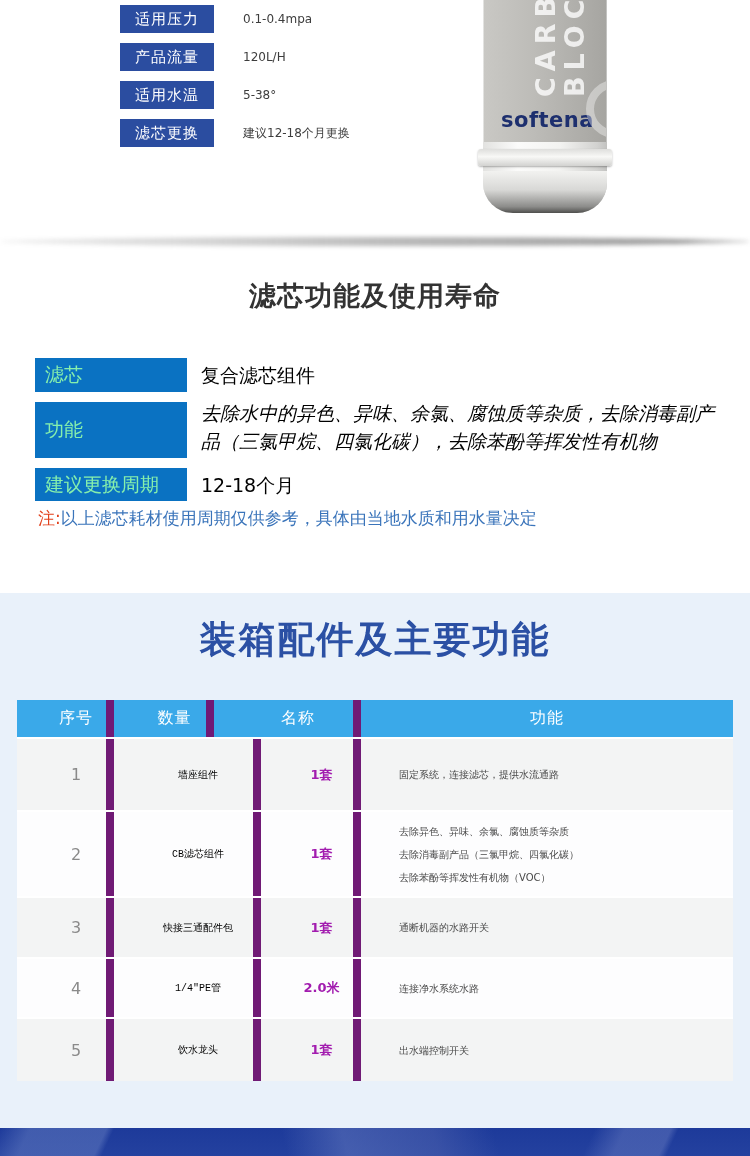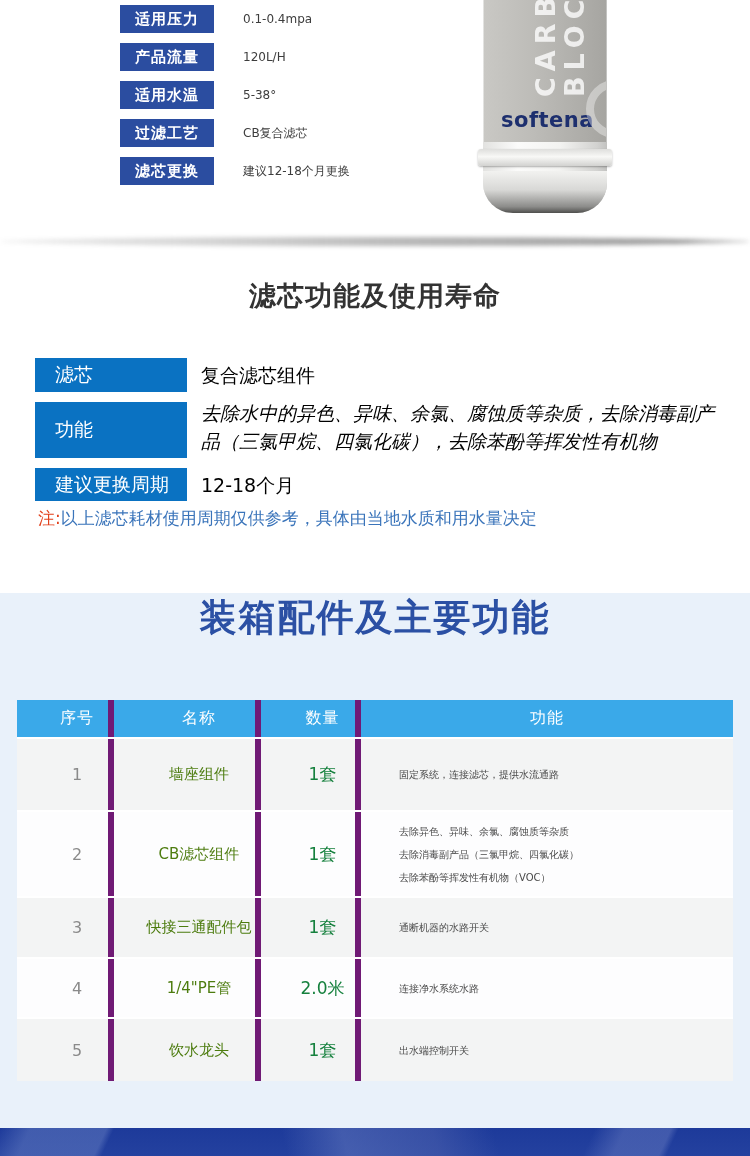--- a/index.html
+++ b/index.html
@@ -4,21 +4,21 @@
 <style>
   html,body { margin:0; padding:0; }
   body { font-family:"DejaVu Sans","Liberation Sans",sans-serif; background:#ffffff; }
   .page { position:relative; width:750px; height:1156px; margin:0 auto; background:#ffffff; overflow:hidden; }
 
   
   .top-section { position:absolute; top:0; left:0; width:750px; height:237px; background:#ffffff; overflow:hidden; }
   .spec-list { position:absolute; left:120px; top:5px; }
   .spec-row { display:flex; align-items:center; height:28px; margin-bottom:10px; }
   .spec-label { width:94px; height:28px; background:#2b4da0; color:#ffffff; font-size:15px;
-                display:flex; align-items:center; justify-content:center; letter-spacing:1px; flex:none;font-weight:bold; }
+                display:flex; align-items:center; justify-content:center; letter-spacing:1px; flex:none; }
   .spec-value { margin-left:29px; font-size:12px; color:#3d3d3d; white-space:nowrap; }
 
   
   .cartridge { position:absolute; left:481px; top:0; width:128px; height:213px; }
   .cart-body { position:absolute; top:0; bottom:0; left:2px; right:2px;
                background:linear-gradient(to right,#e2e2e0,#fbfbfa 28%,#f3f3f1 62%,#d2d2d0 92%,#c2c2c0);
                border-radius:0 0 30px 30px; }
   .cart-bottom { position:absolute; bottom:0; left:2px; right:2px; height:42px;
                  background:linear-gradient(to bottom,#f2f2f0,#d8d8d6 45%,#8c8c8a 85%,#4f4f4d);
                  border-radius:0 0 30px 30px; }
@@ -38,56 +38,56 @@
   
   .divider { position:absolute; top:237px; left:0; width:750px; height:9px; border-radius:50%;
              background:linear-gradient(to right,rgba(110,110,110,0.10),rgba(85,85,85,0.42) 55%,rgba(62,62,62,0.50) 90%,rgba(95,95,95,0.28));
              filter:blur(2px); }
 
   
   .filter-title { position:absolute; top:278px; left:0; width:750px; text-align:center;
                   font-size:27px; font-weight:700; color:#333333; letter-spacing:1px; }
   .f-rows { position:absolute; top:358px; left:35px; width:707px; }
   .f-row { display:flex; align-items:stretch; margin-bottom:10px; }
-  .f-label { width:152px; background:#0a72c2; color:#ffffff; font-size:19px;
-             display:flex; align-items:center; padding-left:20px; box-sizing:border-box; flex:none; }
+  .f-label { width:152px; background:#0a72c2; color:#86efac; font-size:19px;
+             display:flex; align-items:center; padding-left:10px; box-sizing:border-box; flex:none; }
   .f-row-1 .f-label { height:34px; }
   .f-row-2 .f-label { height:56px; }
   .f-row-3 .f-label { height:33px; }
   .f-value { margin-left:14px; font-size:19px; color:#000000; line-height:28px; padding-top:3px; }
   .f-row-2 .f-value { max-width:522px; padding-top:0; margin-top:-3px;font-style:italic; }
   .note { position:absolute; top:507px; left:38px; font-size:17px; }
   .note-prefix { color:#e2401b; }
   .note-text { color:#3a74ba; }
 
   
   .acc-section { position:absolute; top:593px; left:0; width:750px; height:535px; background:#e9f1fa; }
-  .acc-title { margin:0; text-align:center; font-size:37px; font-weight:bold;
+  .acc-title { margin:0; padding-top:22px; text-align:center; font-size:37px; font-weight:bold;
                color:#2b50a4; letter-spacing:2px; }
   .acc-table { position:absolute; top:107px; left:17px; width:716px; }
   .t-row { display:flex; align-items:stretch; }
   .t-head .cell { background:#3aa9e9; color:#ffffff; font-size:16px; letter-spacing:1px; }
   .t-head { height:37px; }
   .cell { display:flex; align-items:center; justify-content:center; box-sizing:border-box; }
   .c1 { width:97px; flex:none; }
   .c2 { width:147px; flex:none; }
   .c3 { width:100px; flex:none; }
   .c4 { flex:1; justify-content:flex-start; padding-left:38px; text-align:left; }
-  .cell:not(.c4) { border-right:6px solid #701a75;padding-left:29px; }
+  .cell:not(.c4) { border-right:8px solid #701a75;padding-left:29px; }
   .t-body .t-row { border-top:2px solid #ffffff; }
   .t-body .t-row:nth-child(odd)  { background:#f3f4f4; }
   .t-body .t-row:nth-child(even) { background:#fdfdfe; }
   .t-body .t-row:nth-child(1) { min-height:71px; }
   .t-body .t-row:nth-child(2) { min-height:84px; }
   .t-body .t-row:nth-child(3) { min-height:59px; }
   .t-body .t-row:nth-child(4) { min-height:58px; }
   .t-body .t-row:nth-child(5) { min-height:62px; }
   .t-body .c1 { color:#8a8a8a; font-size:16px; }
-  .t-body .c2 { color:#4d7c0f; font-size:15px; }
-  .t-body .c3 { color:#15803d; font-size:17px; }
+  .t-body .c2 { color:#000000; font-size:10px;font-family:Liberation Mono, monospace; }
+  .t-body .c3 { color:#a21caf; font-size:13px;font-weight:bold; }
   .t-body .c4 { color:#4a4a4a; font-size:10px; line-height:23px; white-space:pre-line; }
 
   
   .bottom-strip { position:absolute; top:1128px; left:0; width:750px; height:28px;
       background:
         linear-gradient(115deg, rgba(90,115,185,0.0) 0%, rgba(95,120,190,0.55) 4%, rgba(95,120,190,0.55) 14%, rgba(40,60,140,0.0) 15%),
         linear-gradient(75deg,  rgba(30,50,130,0.0) 38%, rgba(110,130,195,0.45) 46%, rgba(80,100,175,0.5) 58%, rgba(30,50,130,0.0) 66%),
         linear-gradient(115deg, rgba(30,50,130,0.0) 78%, rgba(100,120,190,0.5) 82%, rgba(100,120,190,0.5) 88%, rgba(30,50,130,0.0) 89%),
         linear-gradient(to bottom, #1d3a9a, #24419f);
   }
@@ -105,24 +105,20 @@
       </div>
       <div class="spec-row">
         <div class="spec-label">产品流量</div>
         <div class="spec-value">120L/H</div>
       </div>
       <div class="spec-row">
         <div class="spec-label">适用水温</div>
         <div class="spec-value">5-38°</div>
       </div>
       <div class="spec-row">
-        <div class="spec-label">过滤工艺</div>
-        <div class="spec-value">CB复合滤芯</div>
-      </div>
-      <div class="spec-row">
         <div class="spec-label">滤芯更换</div>
         <div class="spec-value">建议12-18个月更换</div>
       </div>
     </div>
 
     <div class="cartridge">
       <div class="cart-body"></div>
       <div class="cart-bottom"></div>
       <div class="cart-collar"></div>
       <div class="cart-label">
@@ -160,22 +156,22 @@
   <div class="note">
     <span class="note-prefix">注:</span><span class="note-text">以上滤芯耗材使用周期仅供参考，具体由当地水质和用水量决定</span>
   </div>
 
   <div class="acc-section">
     <h2 class="acc-title">装箱配件及主要功能</h2>
 
     <div class="acc-table">
       <div class="t-row t-head">
         <div class="cell c1">序号</div>
+        <div class="cell c3">数量</div>
         <div class="cell c2">名称</div>
-        <div class="cell c3">数量</div>
         <div class="cell c4" style="justify-content:center; padding-left:0;">功能</div>
       </div>
       <div class="t-body">
         <div class="t-row">
           <div class="cell c1">1</div>
           <div class="cell c2">墙座组件</div>
           <div class="cell c3">1套</div>
           <div class="cell c4">固定系统，连接滤芯，提供水流通路</div>
         </div>
         <div class="t-row">

